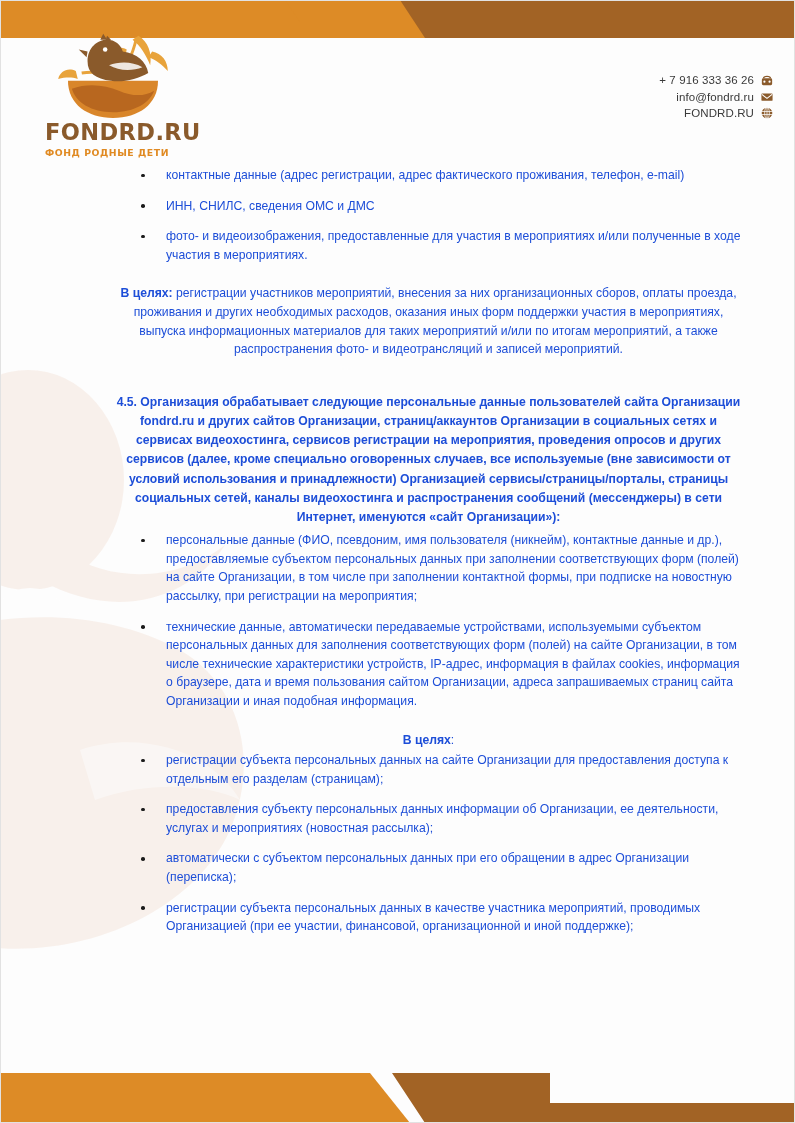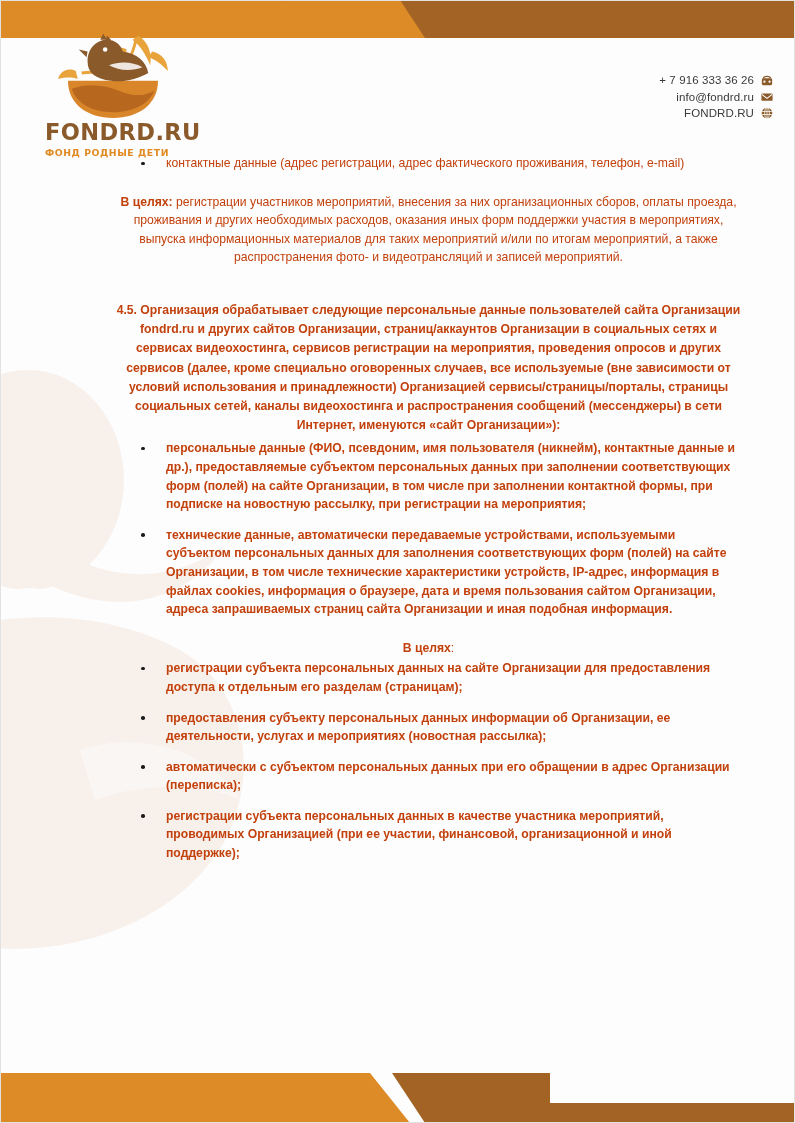--- a/index.html
+++ b/index.html
@@ -65,25 +65,25 @@
     margin-left:20px;
   }
   .contact-row { display:flex; justify-content:flex-end; align-items:center; gap:7px; }
   .contact-text { white-space:nowrap; letter-spacing:0.1px; }
   .contact-icon { width:12px; height:12px; display:inline-block; color:#8A5A2B; }
   .contact-icon svg { display:block; }
 
   
   .content {
     position:absolute;
-    left:116px; top:154px;
+    left:116px; top:166px;
     width:625px;
     font-size:12.2px;
     line-height:18.6px;
-    color:#c2410c;
+    color:#1d4ed8;
   }
   .para { margin:0 0 2px 0; text-align:center; }
   .para.spaced-before { margin-top:20px; }
   .para b { font-weight:bold; }
 
   .heading-block {
     font-weight:bold;
     line-height:19.2px;
     margin-top:34px;
     margin-bottom:4px;
@@ -98,21 +98,21 @@
   ul.bullets li:last-child { margin-bottom:0; }
   ul.bullets li::before {
     content:"";
     position:absolute;
     left:25px; top:7.5px;
     width:3.6px; height:3.6px;
     border-radius:50%;
     background:#1b1b1b;
   }
 
-  .list-gap-top { margin-top:12px;font-weight:bold; }
+  .list-gap-top { margin-top:12px; }
 
   
   .footer-band { position:absolute; left:0; bottom:0; width:795px; height:62px; }
 </style>
 </head>
 <body>
 
 <div class="page">
 
   <svg class="watermark" viewBox="0 0 430 700">
@@ -191,20 +191,22 @@
             <path d="M1 5.2 H13 M1 8.8 H13 M7 0.8 V13.2" stroke="#fff" stroke-width="0.9"></path>
           </svg>
       </span>
     </div>
   </div>
 
   <div class="content">
 
     <ul class="bullets">
       <li>контактные данные (адрес регистрации, адрес фактического проживания, телефон, e-mail)</li>
+      <li>ИНН, СНИЛС, сведения ОМС и ДМС</li>
+      <li>фото- и видеоизображения, предоставленные для участия в мероприятиях и/или полученные в ходе участия в мероприятиях.</li>
     </ul>
 
     <p class="para spaced-before"><b>В целях:</b><span> регистрации участников мероприятий, внесения за них организационных сборов, оплаты проезда, проживания и других необходимых расходов, оказания иных форм поддержки участия в мероприятиях, выпуска информационных материалов для таких мероприятий и/или по итогам мероприятий, а также распространения фото- и видеотрансляций и записей мероприятий.</span></p>
 
     <p class="para heading-block">4.5. Организация обрабатывает следующие персональные данные пользователей сайта Организации fondrd.ru и других сайтов Организации, страниц/аккаунтов Организации в социальных сетях и сервисах видеохостинга, сервисов регистрации на мероприятия, проведения опросов и других сервисов (далее, кроме специально оговоренных случаев, все используемые (вне зависимости от условий использования и принадлежности) Организацией сервисы/страницы/порталы, страницы социальных сетей, каналы видеохостинга и распространения сообщений (мессенджеры) в сети Интернет, именуются «сайт Организации»):</p>
 
     <ul class="bullets list-gap-top">
       <li>персональные данные (ФИО, псевдоним, имя пользователя (никнейм), контактные данные и др.), предоставляемые субъектом персональных данных при заполнении соответствующих форм (полей) на сайте Организации, в том числе при заполнении контактной формы, при подписке на новостную рассылку, при регистрации на мероприятия;</li>
       <li>технические данные, автоматически передаваемые устройствами, используемыми субъектом персональных данных для заполнения соответствующих форм (полей) на сайте Организации, в том числе технические характеристики устройств, IP-адрес, информация в файлах cookies, информация о браузере, дата и время пользования сайтом Организации, адреса запрашиваемых страниц сайта Организации и иная подобная информация.</li>
     </ul>

